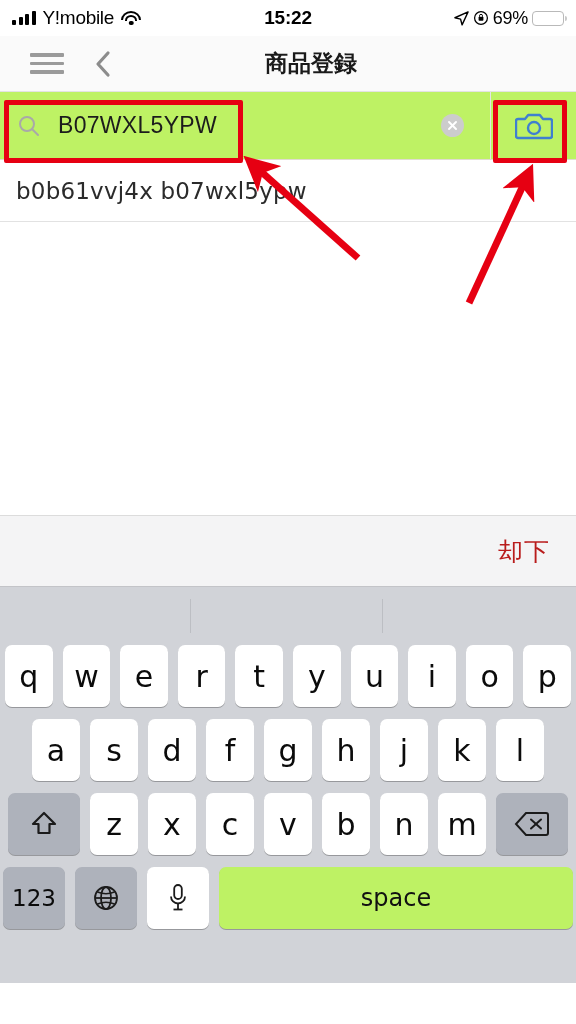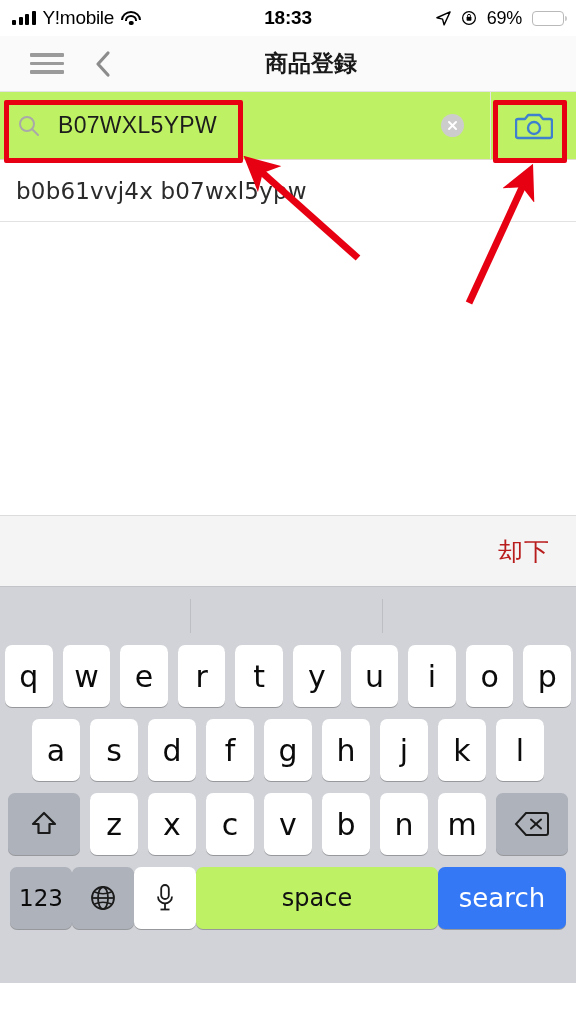--- a/index.html
+++ b/index.html
@@ -37,21 +37,21 @@
     border: 2.6px solid #000; border-bottom: none; border-radius: 50% 50% 0 0 / 100% 100% 0 0;
   }
   .wifi-icon span.w1 { width: 20px; height: 9px; top: 0; }
   .wifi-icon span.w2 { width: 12px; height: 5.5px; top: 4.5px; }
   .wifi-icon .dot { width: 4.5px; height: 4.5px; background: #000; border-radius: 50%; border: none; top: 10px; }
   .status-time {
     position: absolute; left: 0; right: 0; text-align: center;
     font-size: 19px; font-weight: bold; color: #000; letter-spacing: -0.2px;
     pointer-events: none;
   }
-  .status-right { margin-left: auto; display: flex; align-items: center; gap: 10px; }
+  .status-right { margin-left: auto; display: flex; align-items: center; gap: 4px; }
   .loc-arrow { width: 15px; height: 15px; position: relative; }
   .loc-arrow svg { display: block; }
   .rot-lock { width: 16px; height: 16px; }
   .batt-pct { font-size: 18px; color: #000; letter-spacing: -0.3px; }
   .battery {
     width: 32px; height: 15px; border: 1.6px solid #b9b9b9; border-radius: 4px;
     padding: 1.4px; position: relative;
   }
   .battery .fill { height: 100%; background: #f5cd3a; border-radius: 2px; }
   .battery::after {
@@ -163,21 +163,21 @@
   .predictive .divider {
     position: absolute; top: 12px; width: 1px; height: 34px;
     background: #bcbec3;
   }
   .kb-row {
     display: flex; justify-content: center; align-items: center;
     gap: 10px; margin-bottom: 12px; padding: 0 5px;
   }
   .kb-row.r2 { padding: 0 31px; }
   .kb-row.r3 { gap: 10px; padding: 0 5px; }
-  .kb-row.r4 { gap: 0; padding: 0 10px; margin-bottom: 4px; }
+  .kb-row.r4 { gap: 10px; padding: 0 3px; margin-bottom: 4px; }
   .key {
     height: 62px;
     background: #ffffff;
     border-radius: 7px;
     box-shadow: 0 1px 0 rgba(0,0,0,0.28);
     display: flex; align-items: center; justify-content: center;
     font-size: 30px; color: #0b0b0b;
     font-family: "DejaVu Sans", "Liberation Sans", sans-serif;
     font-weight: 400;
   }
@@ -214,21 +214,21 @@
           <i></i>
           <i></i>
       </span>
       <span class="carrier">Y!mobile</span>
       <span class="wifi-icon">
         <span class="w1"></span>
           <span class="w2"></span>
           <span class="dot"></span>
       </span>
     </div>
-    <div class="status-time">18:33</div>
+    <div class="status-time">15:22</div>
     <div class="status-right">
       <span class="loc-arrow">
         <svg width="15" height="15" viewBox="0 0 16 16">
             <path d="M15 1 L1 7.2 L7 8.6 L8.6 14.8 Z" fill="none" stroke="#000" stroke-width="1.5" stroke-linejoin="round"></path>
           </svg>
       </span>
       <span class="rot-lock">
         <svg width="16" height="16" viewBox="0 0 18 18">
           <circle cx="9" cy="9" r="7.2" fill="none" stroke="#000" stroke-width="1.4"></circle>
           <rect x="6.3" y="7.6" width="5.4" height="4.4" rx="0.8" fill="#000"></rect>
@@ -360,21 +360,20 @@
       </div>
       <div class="key mic">
         <svg width="20" height="30" viewBox="0 0 20 30">
           <rect x="6.2" y="2" width="7.6" height="14" rx="3.8" fill="none" stroke="#1b1b1b" stroke-width="1.8"></rect>
           <path d="M3 13.5 a7 7 0 0 0 14 0" fill="none" stroke="#1b1b1b" stroke-width="1.8"></path>
           <line x1="10" y1="20.5" x2="10" y2="26" stroke="#1b1b1b" stroke-width="1.8"></line>
           <line x1="5.5" y1="26.5" x2="14.5" y2="26.5" stroke="#1b1b1b" stroke-width="1.8"></line>
         </svg>
       </div>
       <div class="key space">space</div>
-      <div class="key search-key">search</div>
     </div>
   </div>
 
   <div class="anno anno-box" style="left:4px; top:100px; width:239px; height:63px;"></div>
   <div class="anno anno-box" style="left:493px; top:100px; width:74px; height:63px;"></div>
 
   <svg class="anno-svg" width="576" height="1024">
     <defs>
       <marker id="ah" markerWidth="5" markerHeight="5" refX="2.6" refY="2.5" orient="auto">
         <path d="M0,0 L5,2.5 L0,5 L1.3,2.5 Z" fill="#e60012"></path>

